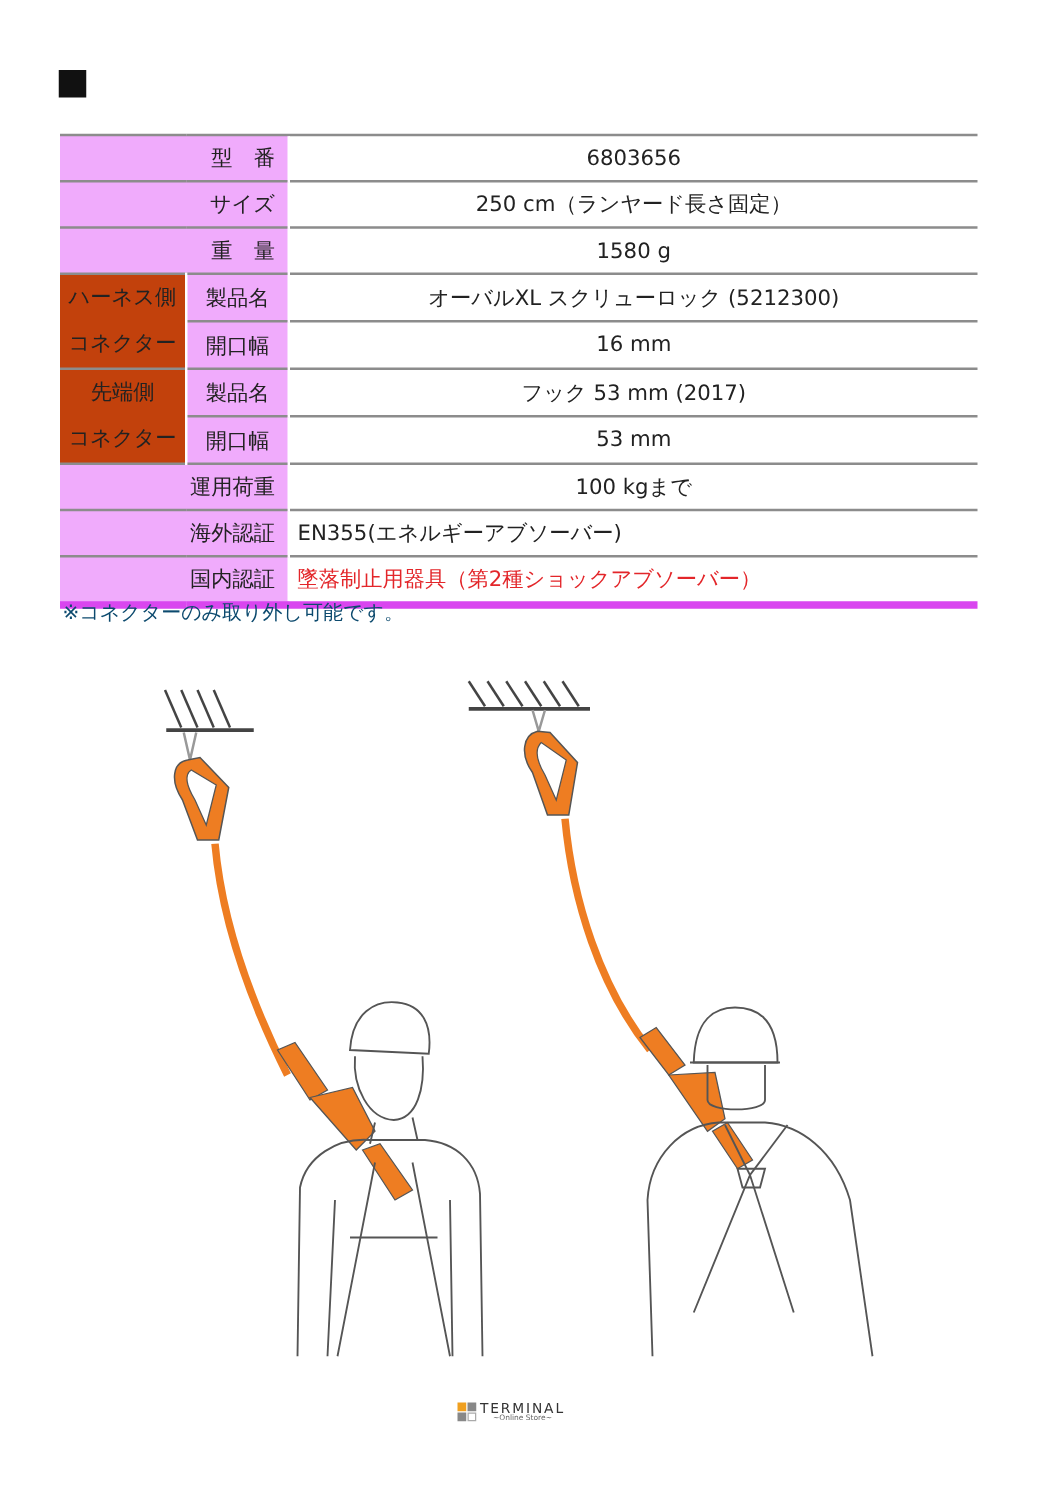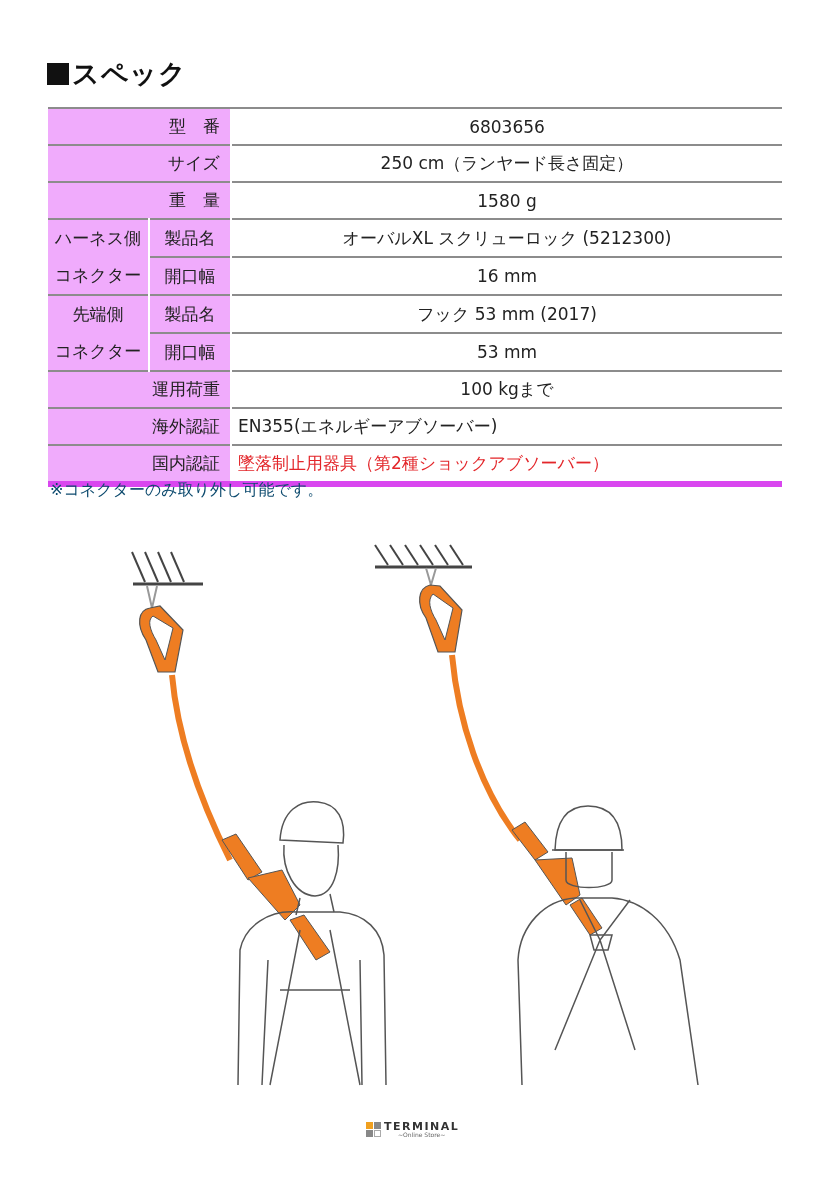--- a/index.html
+++ b/index.html
@@ -6,40 +6,39 @@
   body{width:833px;height:1200px;position:relative;overflow:hidden;
        font-family:"DejaVu Sans","Liberation Sans",sans-serif;color:#222;}
   .title{position:absolute;left:47px;top:56px;font-size:27px;font-weight:bold;color:#111;
          letter-spacing:1px;display:flex;align-items:center;}
   .title .sq{display:inline-block;width:22px;height:22px;background:#111;margin-right:3px;}
   table.spec{position:absolute;left:48px;top:107px;width:734px;border-collapse:collapse;
              font-size:17px;table-layout:fixed;}
   table.spec td{height:35px;border-top:2px solid #8c8c8c;padding:0;vertical-align:middle;}
   table.spec tr:last-child td{border-bottom:6px solid #d946ef;}
   td.lab{background:#f0abfc;text-align:right;padding-right:10px !important;color:#222;margin-top:41px;}
-  td.grp{background:#f0abfc;text-align:center;line-height:37px;color:#222;border-right:2px solid #fff;}
+  td.grp{background:#c2410c;text-align:center;line-height:37px;color:#222;border-right:2px solid #fff;}
   td.val{text-align:center;color:#222;border-left:2px solid #fff;}
   td.val.left{text-align:left;padding-left:6px !important;margin-top:48px;}
   td.val.bold{font-weight:normal;}
   td.val.red{color:#e3262a;}
   .note{position:absolute;left:50px;top:480px;font-size:16px;color:#0c4a6e;}
   .illus{position:absolute;left:0;top:530px;width:833px;height:560px;}
   .logo{position:absolute;left:366px;top:1121px;display:flex;align-items:center;}
   .logo .grid{display:grid;grid-template-columns:7px 7px;grid-template-rows:7px 7px;gap:1px;margin-right:3px;}
   .logo .grid span{display:block;}
   .logo .txt{display:flex;flex-direction:column;line-height:1;}
-  .logo .main{font-size:11px;letter-spacing:1.5px;color:#333;font-weight:bold;}
+  .logo .main{font-size:11px;letter-spacing:1.5px;color:#333;font-weight:normal;}
   .logo .sub{font-size:6px;color:#666;text-align:center;}
 </style>
 </head>
 <body>
 
 <div class="title">
   <span class="sq"></span>
-  <span>スペック</span>
 </div>
 
 <table class="spec">
   <colgroup>
     <col style="width:101px">
       <col style="width:82px">
       <col>
   </colgroup>
   <tbody>
       <tr>

